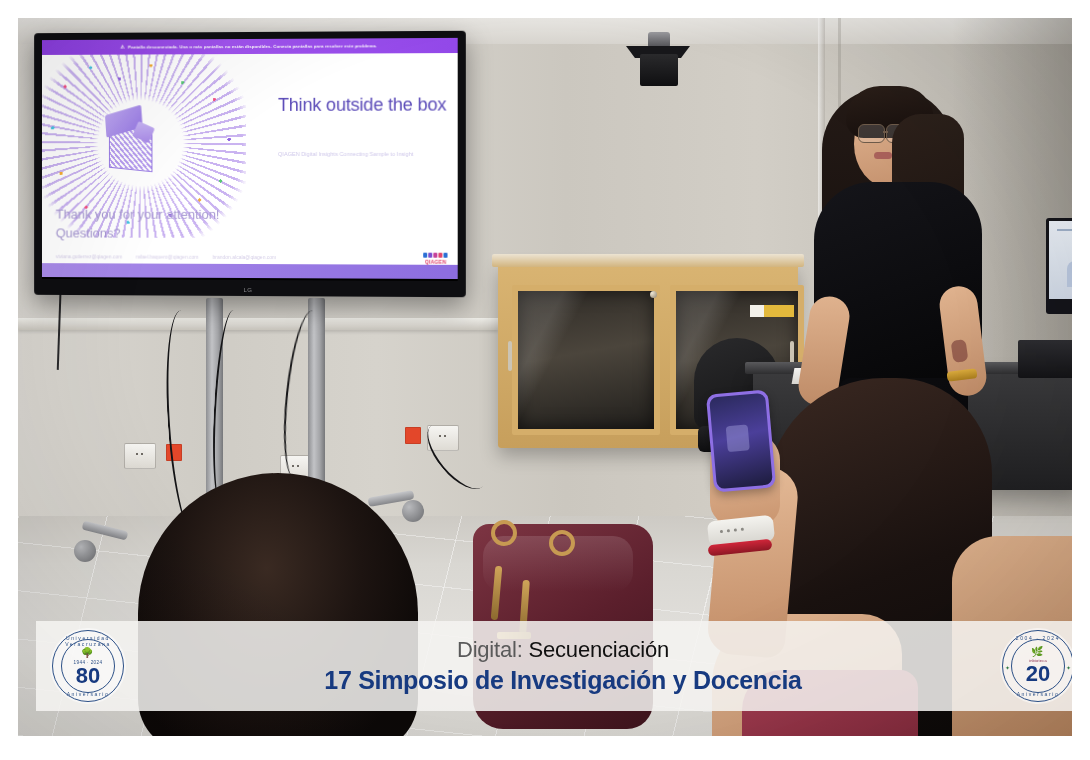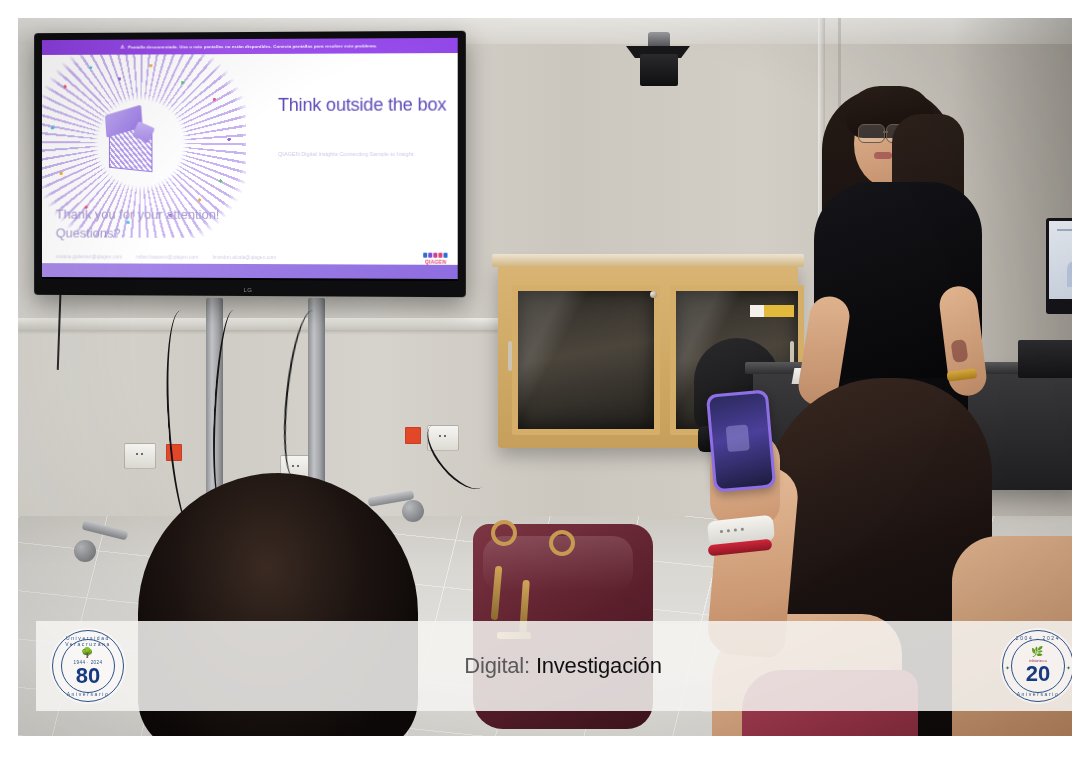--- a/index.html
+++ b/index.html
@@ -724,22 +724,23 @@
         <div class="seal-core">
           <div class="seal-top" style="margin-top:14px;">1944 · 2024</div>
           <div class="seal-num">80</div>
         </div>
         <div class="seal-arc bot">Aniversario</div>
       </div>
 
       <div id="banner-text">
         <div id="banner-line1">
           <span class="lbl">Digital:</span>
-          <span>Investigación</span>
+          <span>Secuenciación</span>
         </div>
+        <div id="banner-line2">17 Simposio de Investigación y Docencia</div>
       </div>
 
       <div class="seal" id="seal-inb">
         <div class="seal-ring"></div>
         <div class="seal-ring2"></div>
         <div class="seal-arc top">2004 · 2024</div>
         <div class="seal-side l">✦</div>
         <div class="seal-side r">✦</div>
         <div class="seal-core">
           <div class="seal-leaf" style="position:relative;top:0;left:0;transform:none;">🌿</div>

